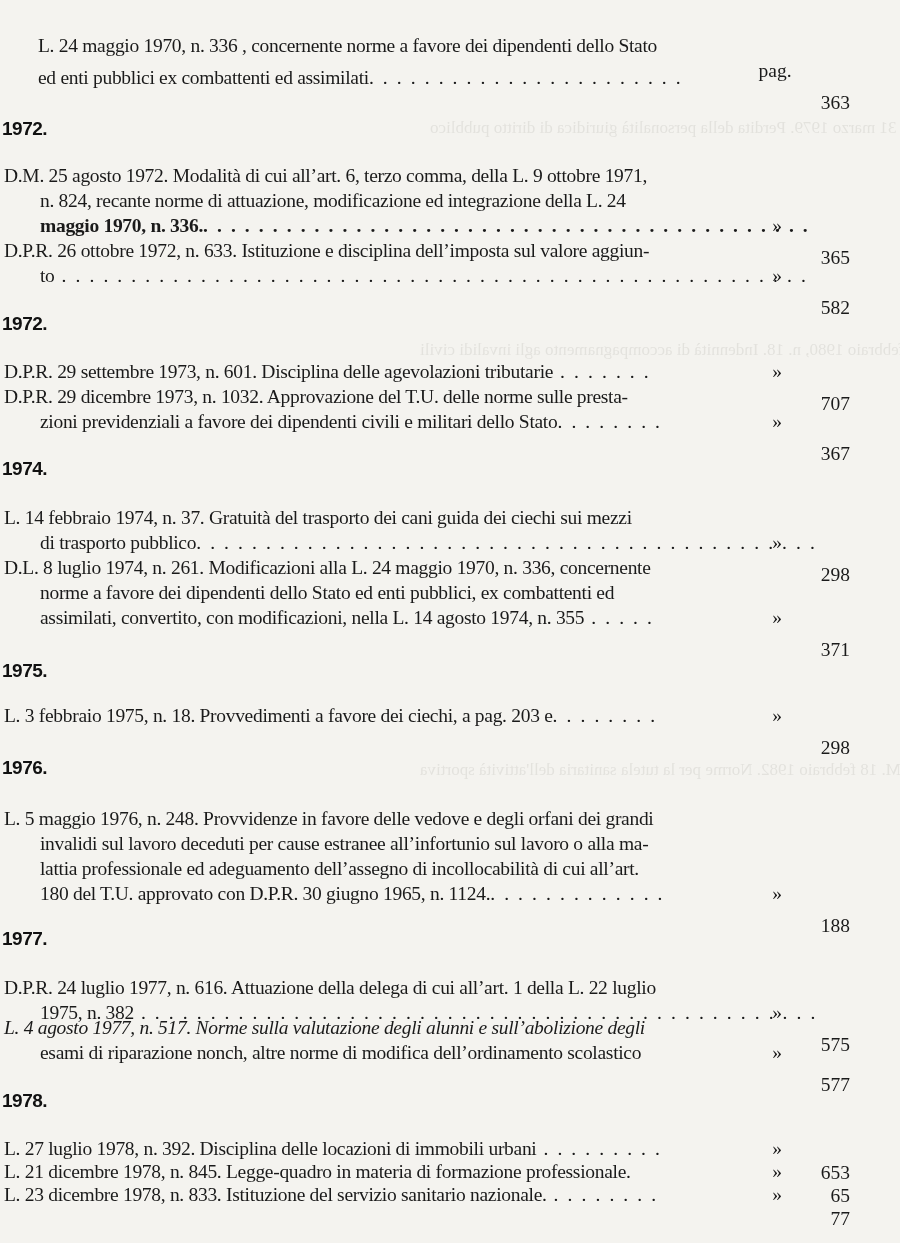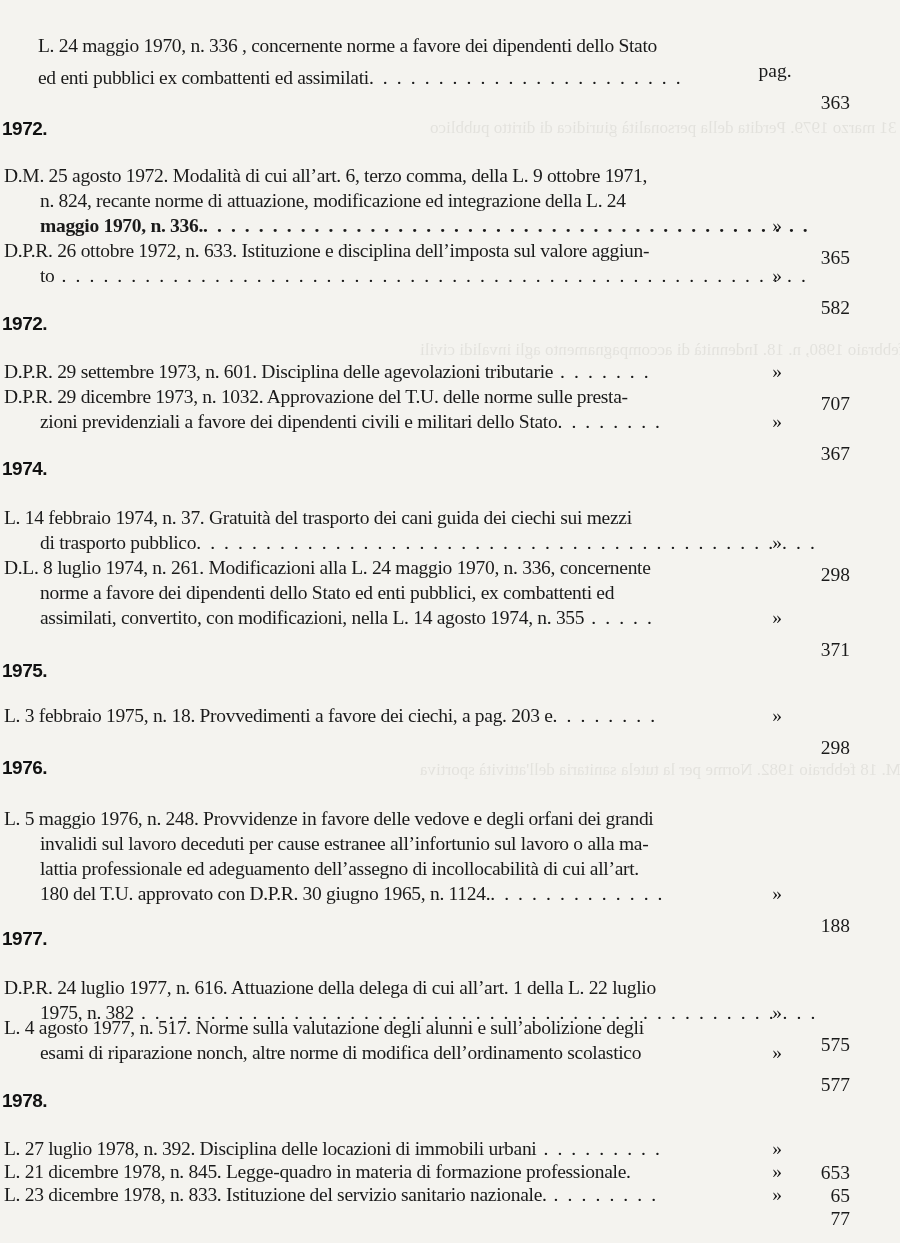--- a/index.html
+++ b/index.html
@@ -141,21 +141,21 @@
   <div class="year" style="top:928px;">1977.</div>
   <div class="entry" style="top:975px;">
     <div class="line first" style="top:0;">D.P.R. 24 luglio 1977, n. 616. Attuazione della delega di cui all’art. 1 della L. 22 luglio</div>
     <div class="line cont" style="top:25px;">
       <span>1975, n. 382</span><span class="dots"> . . . . . . . . . . . . . . . . . . . . . . . . . . . . . . . . . . . . . . . . . . . . . . . . .</span>
     </div>
     <div class="ref" style="top:25px;left:768px;">»</div>
     <div class="pg" style="top:25px;left:790px;">575</div>
   </div>
   <div class="entry" style="top:1015px;">
-    <div class="line first" style="top:0;">L. 4 agosto 1977, n. 517. Norme sulla valutazione degli alunni e sull’abolizione degli</div>
+    <div class="line first" style="top:0;font-style:italic;">L. 4 agosto 1977, n. 517. Norme sulla valutazione degli alunni e sull’abolizione degli</div>
     <div class="line cont" style="top:25px;">
       <span>esami di riparazione nonch, altre norme di modifica dell’ordinamento scolastico</span><span class="dots"></span>
     </div>
     <div class="ref" style="top:25px;left:768px;">»</div>
     <div class="pg" style="top:25px;left:790px;">577</div>
   </div>
 
   <div class="year" style="top:1090px;">1978.</div>
   <div class="entry" style="top:1136px;">
     <div class="line first" style="top:0;">

